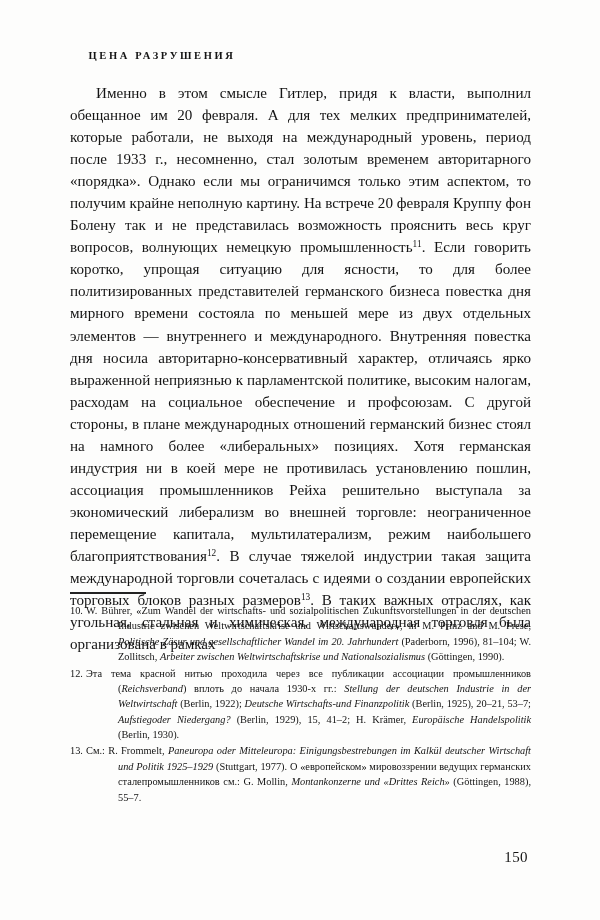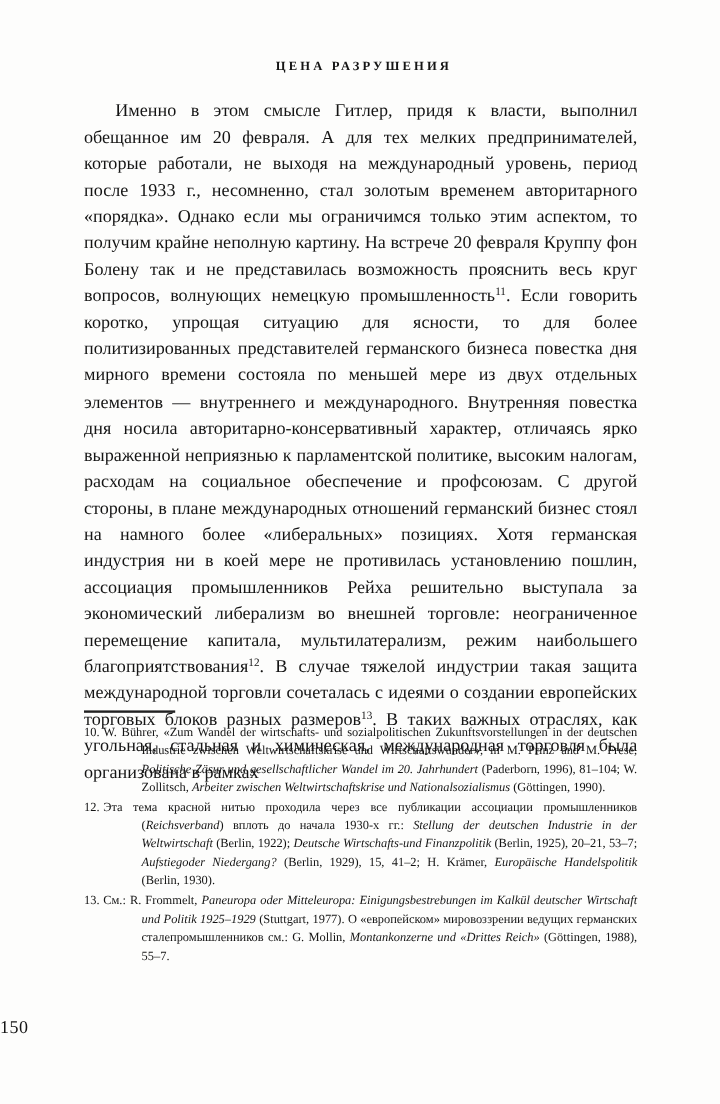--- a/index.html
+++ b/index.html
@@ -17,23 +17,23 @@
   .page {
     position: relative;
     width: 600px;
     height: 920px;
     box-sizing: border-box;
     padding: 0;
   }
   .running-head {
     position: absolute;
     top: 50px;
-    left: 72px;
+    left: 86px;
     width: 460px;
-    text-align: center;
+    text-align: left;
     font-size: 10.5px;
     font-weight: bold;
     letter-spacing: 2.6px;
     text-indent: 2.6px;
     color: #141414;
   }
   .body-block {
     position: absolute;
     top: 82px;
     left: 70px;
@@ -84,21 +84,21 @@
     width: 16px;
     text-indent: 0;
   }
   .footnote i, .footnote em {
   }
   .page-number {
     position: absolute;
     top: 849px;
     left: 0;
     width: 528px;
-    text-align: left;
+    text-align: right;
     font-size: 15px;
     letter-spacing: 0.4px;
     color: #141414;
   }
 </style>
 </head>
 <body>
 
 <div class="page">
 

